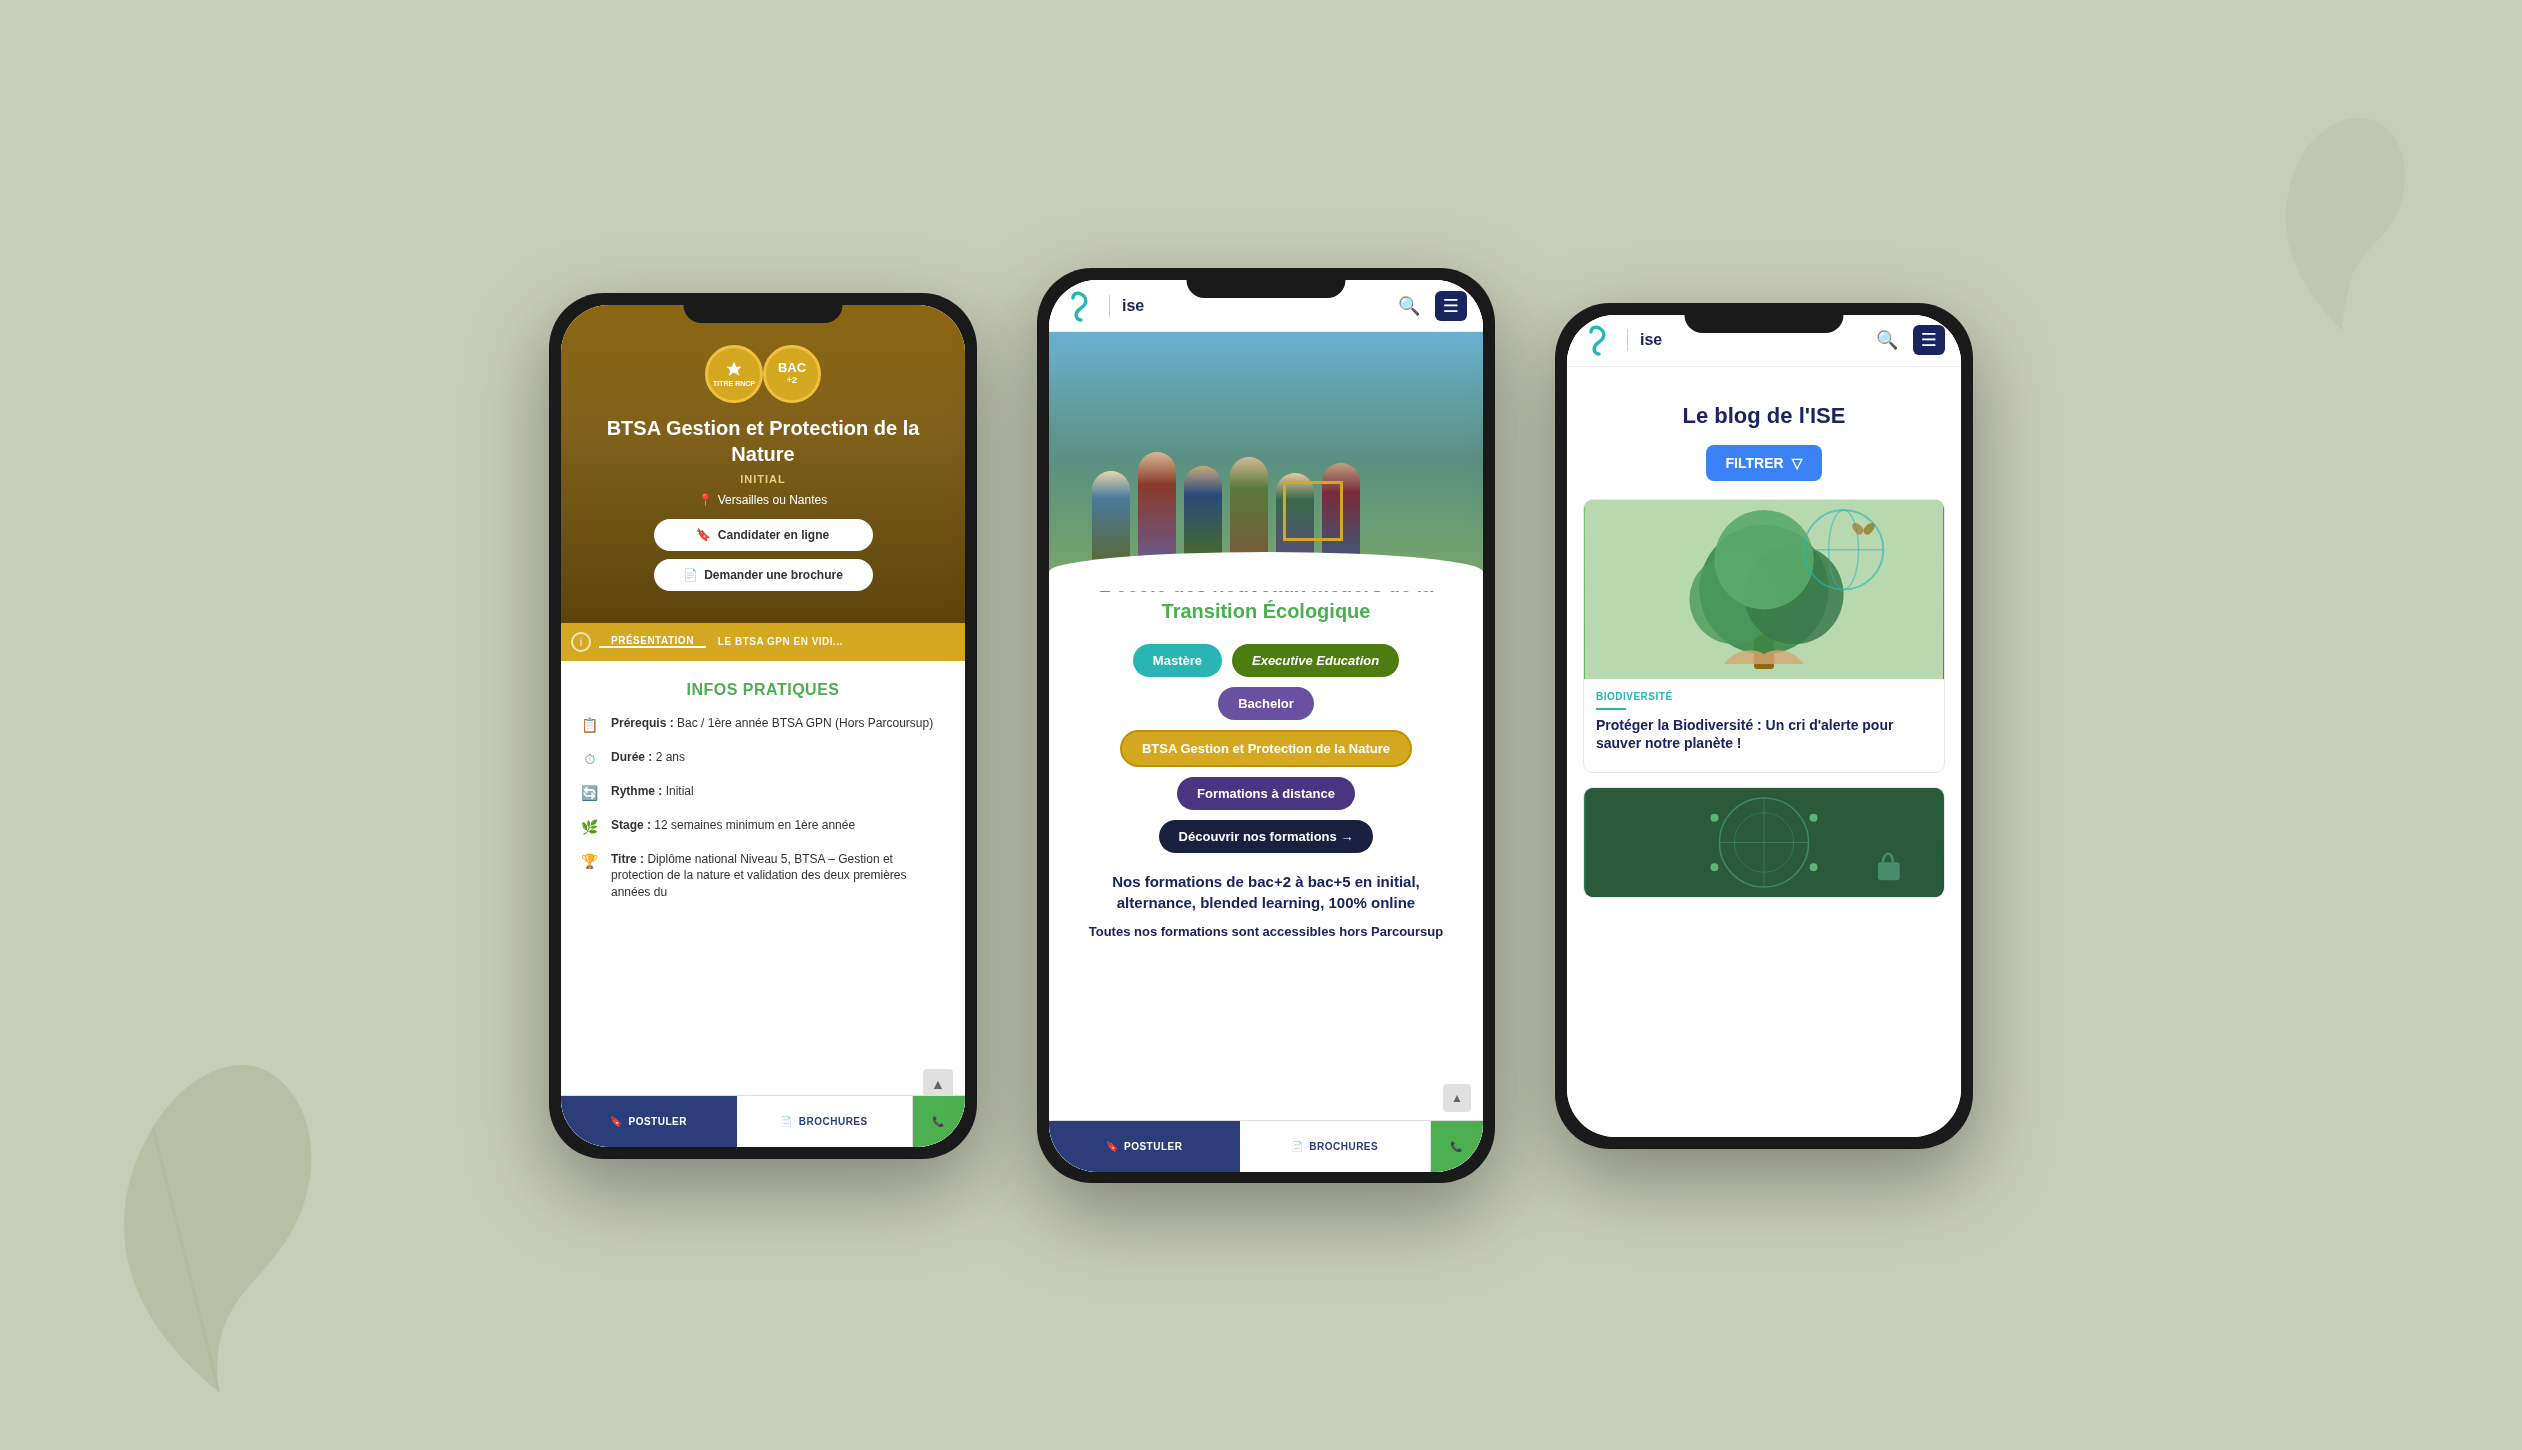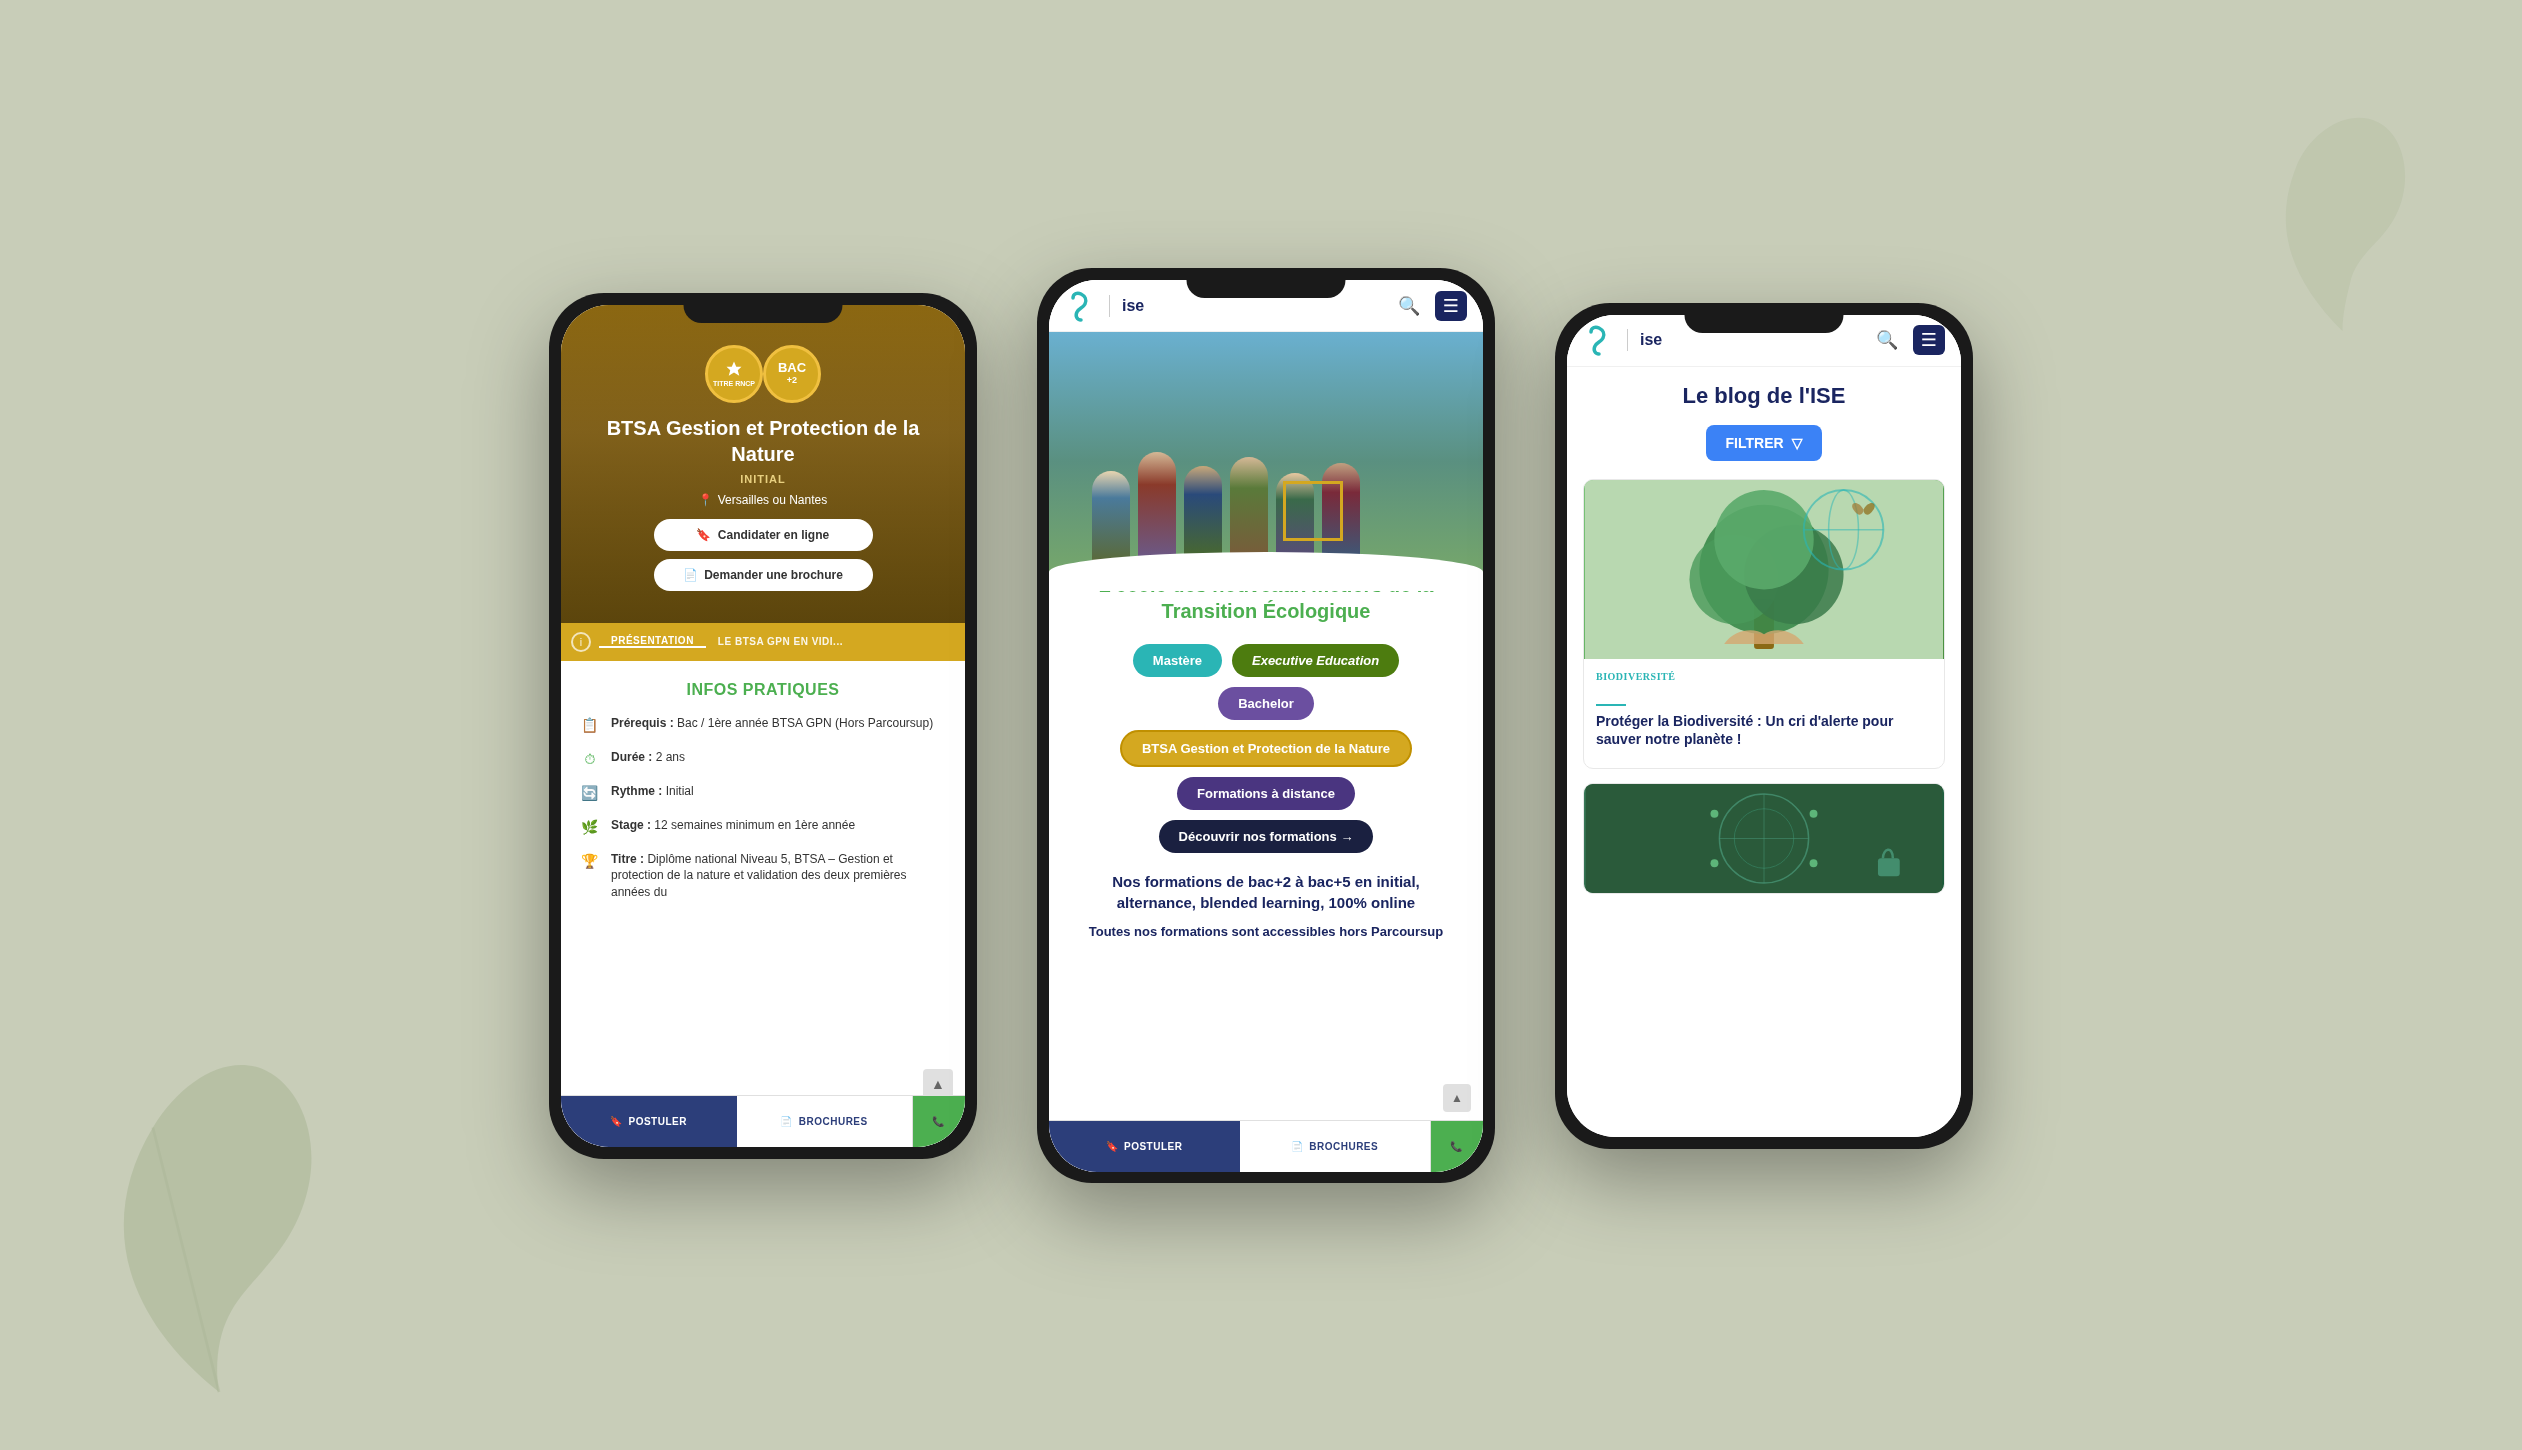--- a/index.html
+++ b/index.html
@@ -494,21 +494,21 @@
     .p3-navbar {
       height: 52px;
       background: #fff;
       display: flex;
       align-items: center;
       padding: 0 16px;
       border-bottom: 1px solid #f0f0f0;
     }
 
     .p3-main {
-      padding: 16px 16px;
+      padding: 36px 16px;
     }
 
     .p3-page-title {
       color: #1a2560;
       font-size: 22px;
       font-weight: 800;
       text-align: center;
       margin-bottom: 16px;
     }
 
@@ -550,22 +550,21 @@
 
     .p3-card-body {
       padding: 12px;
     }
 
     .p3-card-tag {
       color: #2ab5b5;
       font-size: 10px;
       font-weight: 700;
       letter-spacing: 0.5px;
-      margin-bottom: 22px;
-      font-family: Liberation Serif, serif;
+      margin-bottom: 6px;
     }
 
     .p3-card-divider {
       width: 30px;
       height: 2px;
       background: #2ab5b5;
       margin-bottom: 6px;
     }
 
     .p3-card-title {

